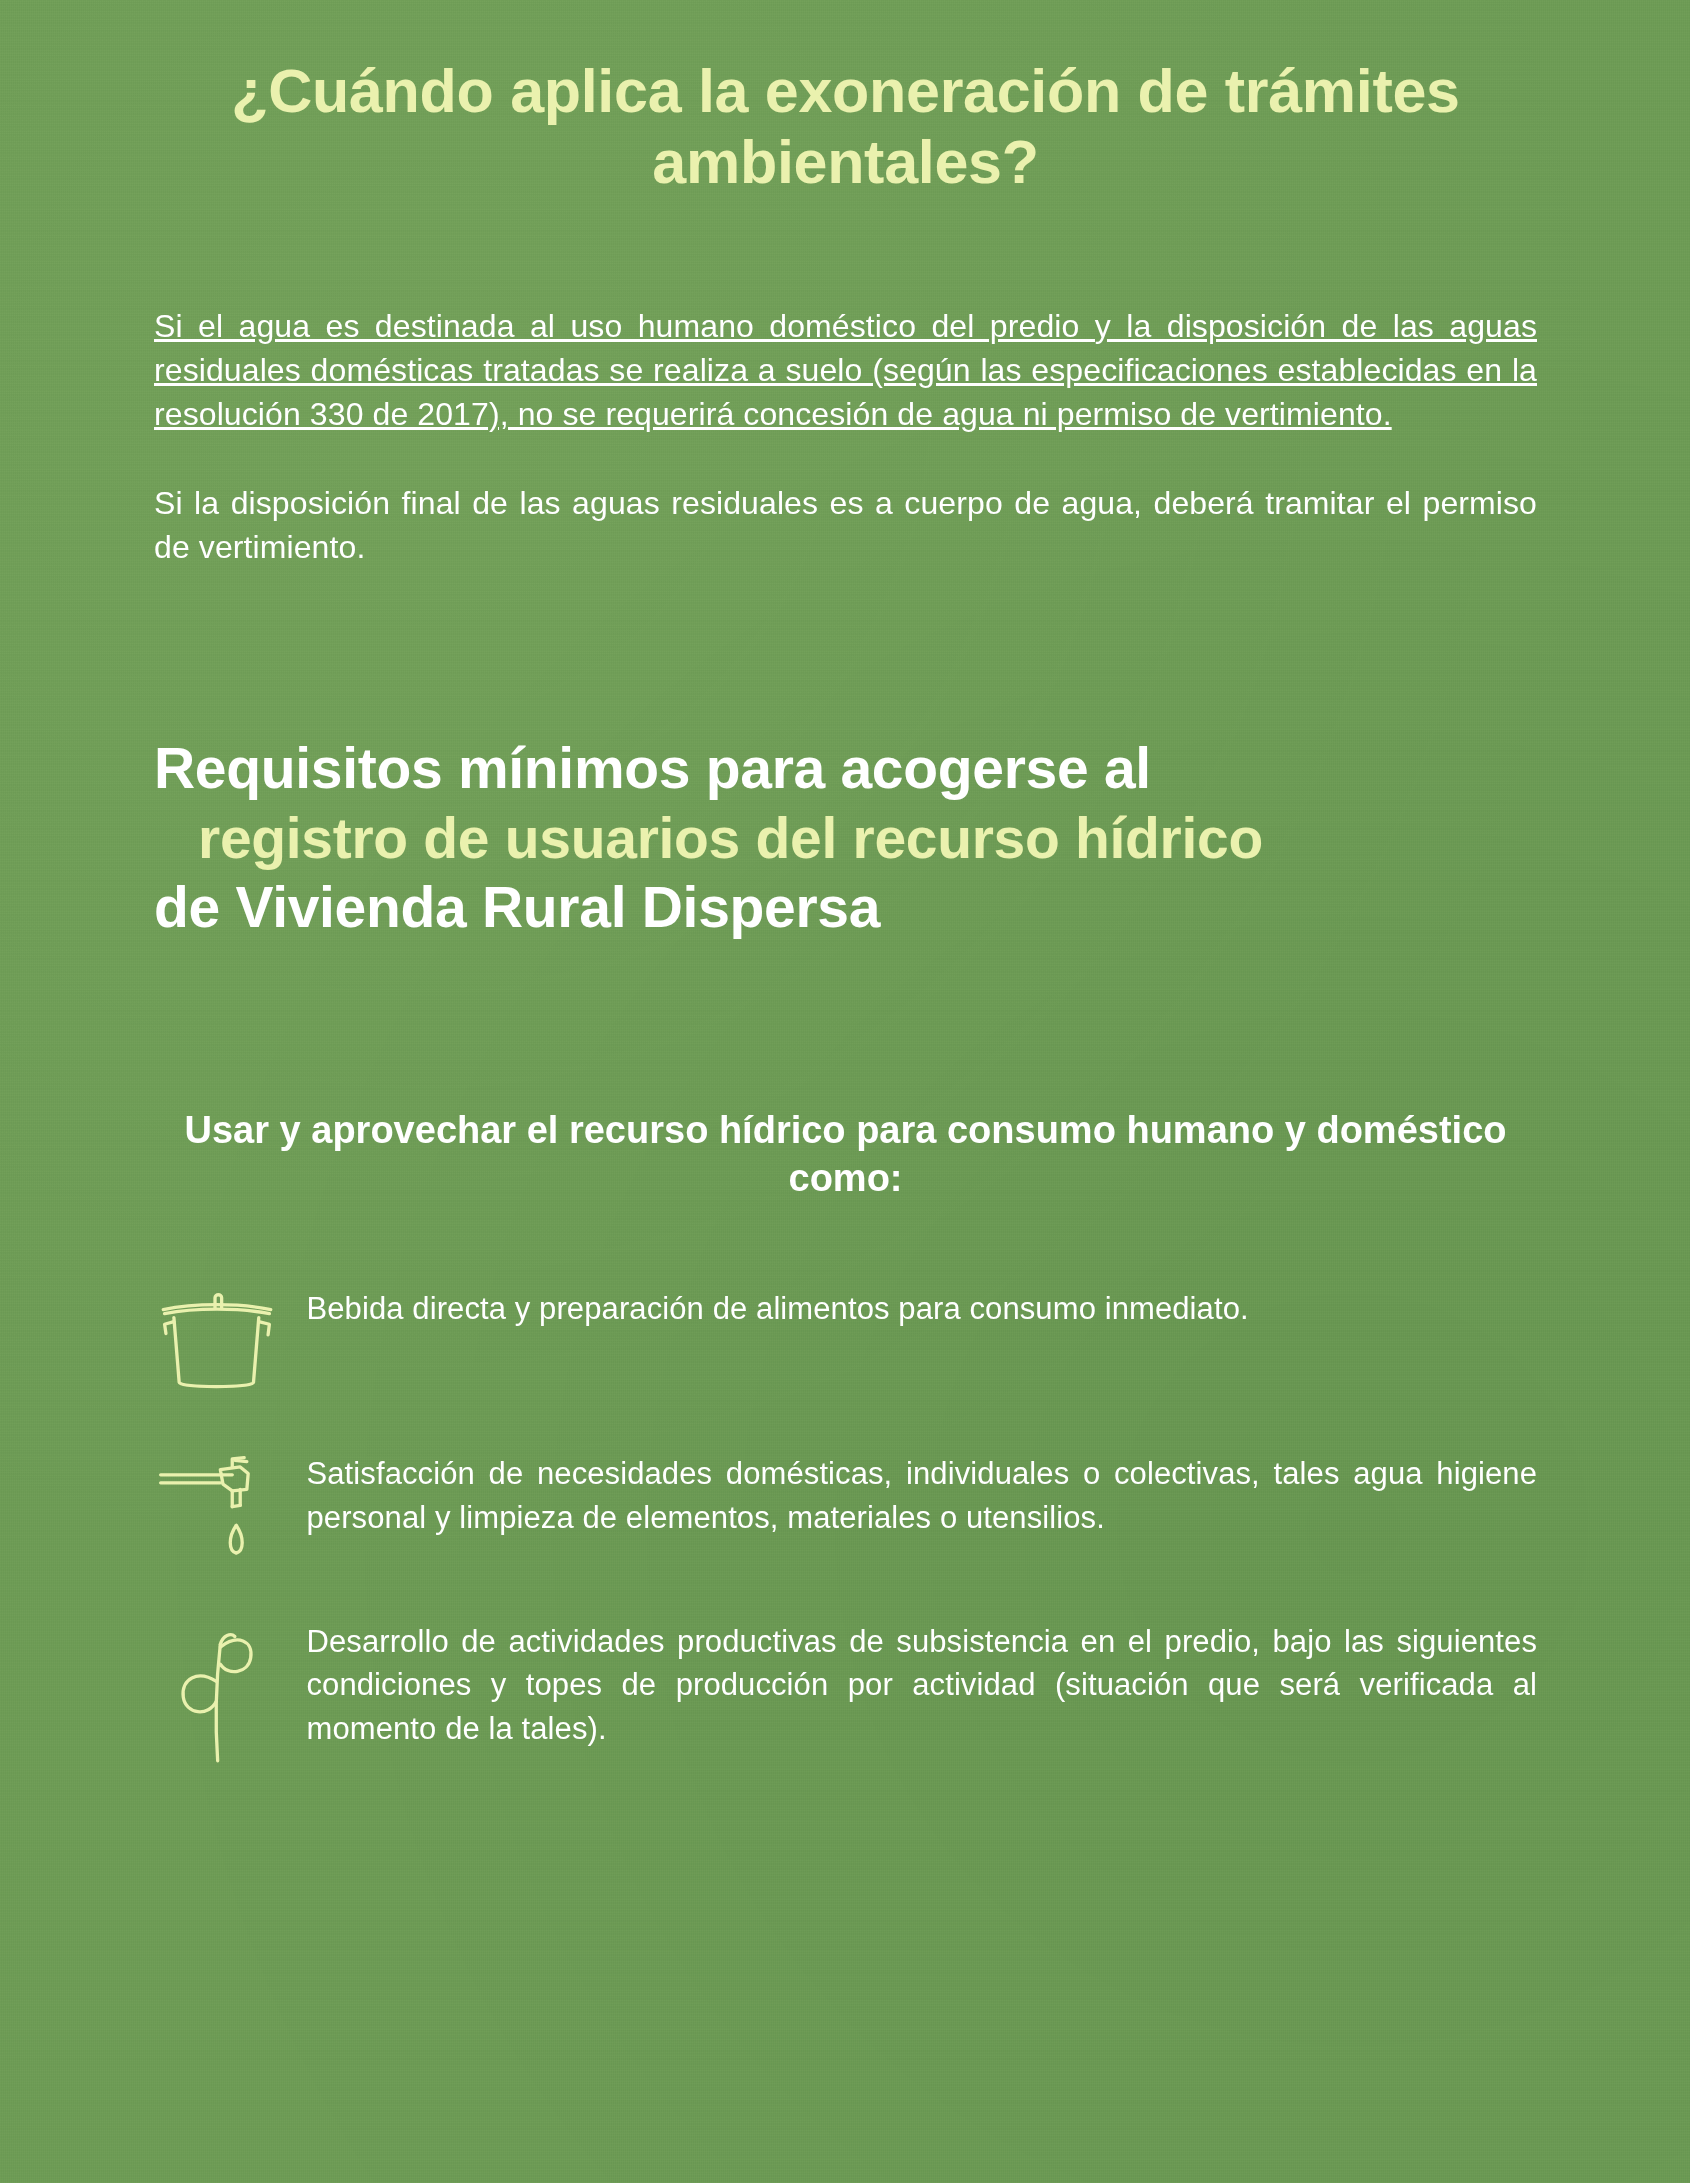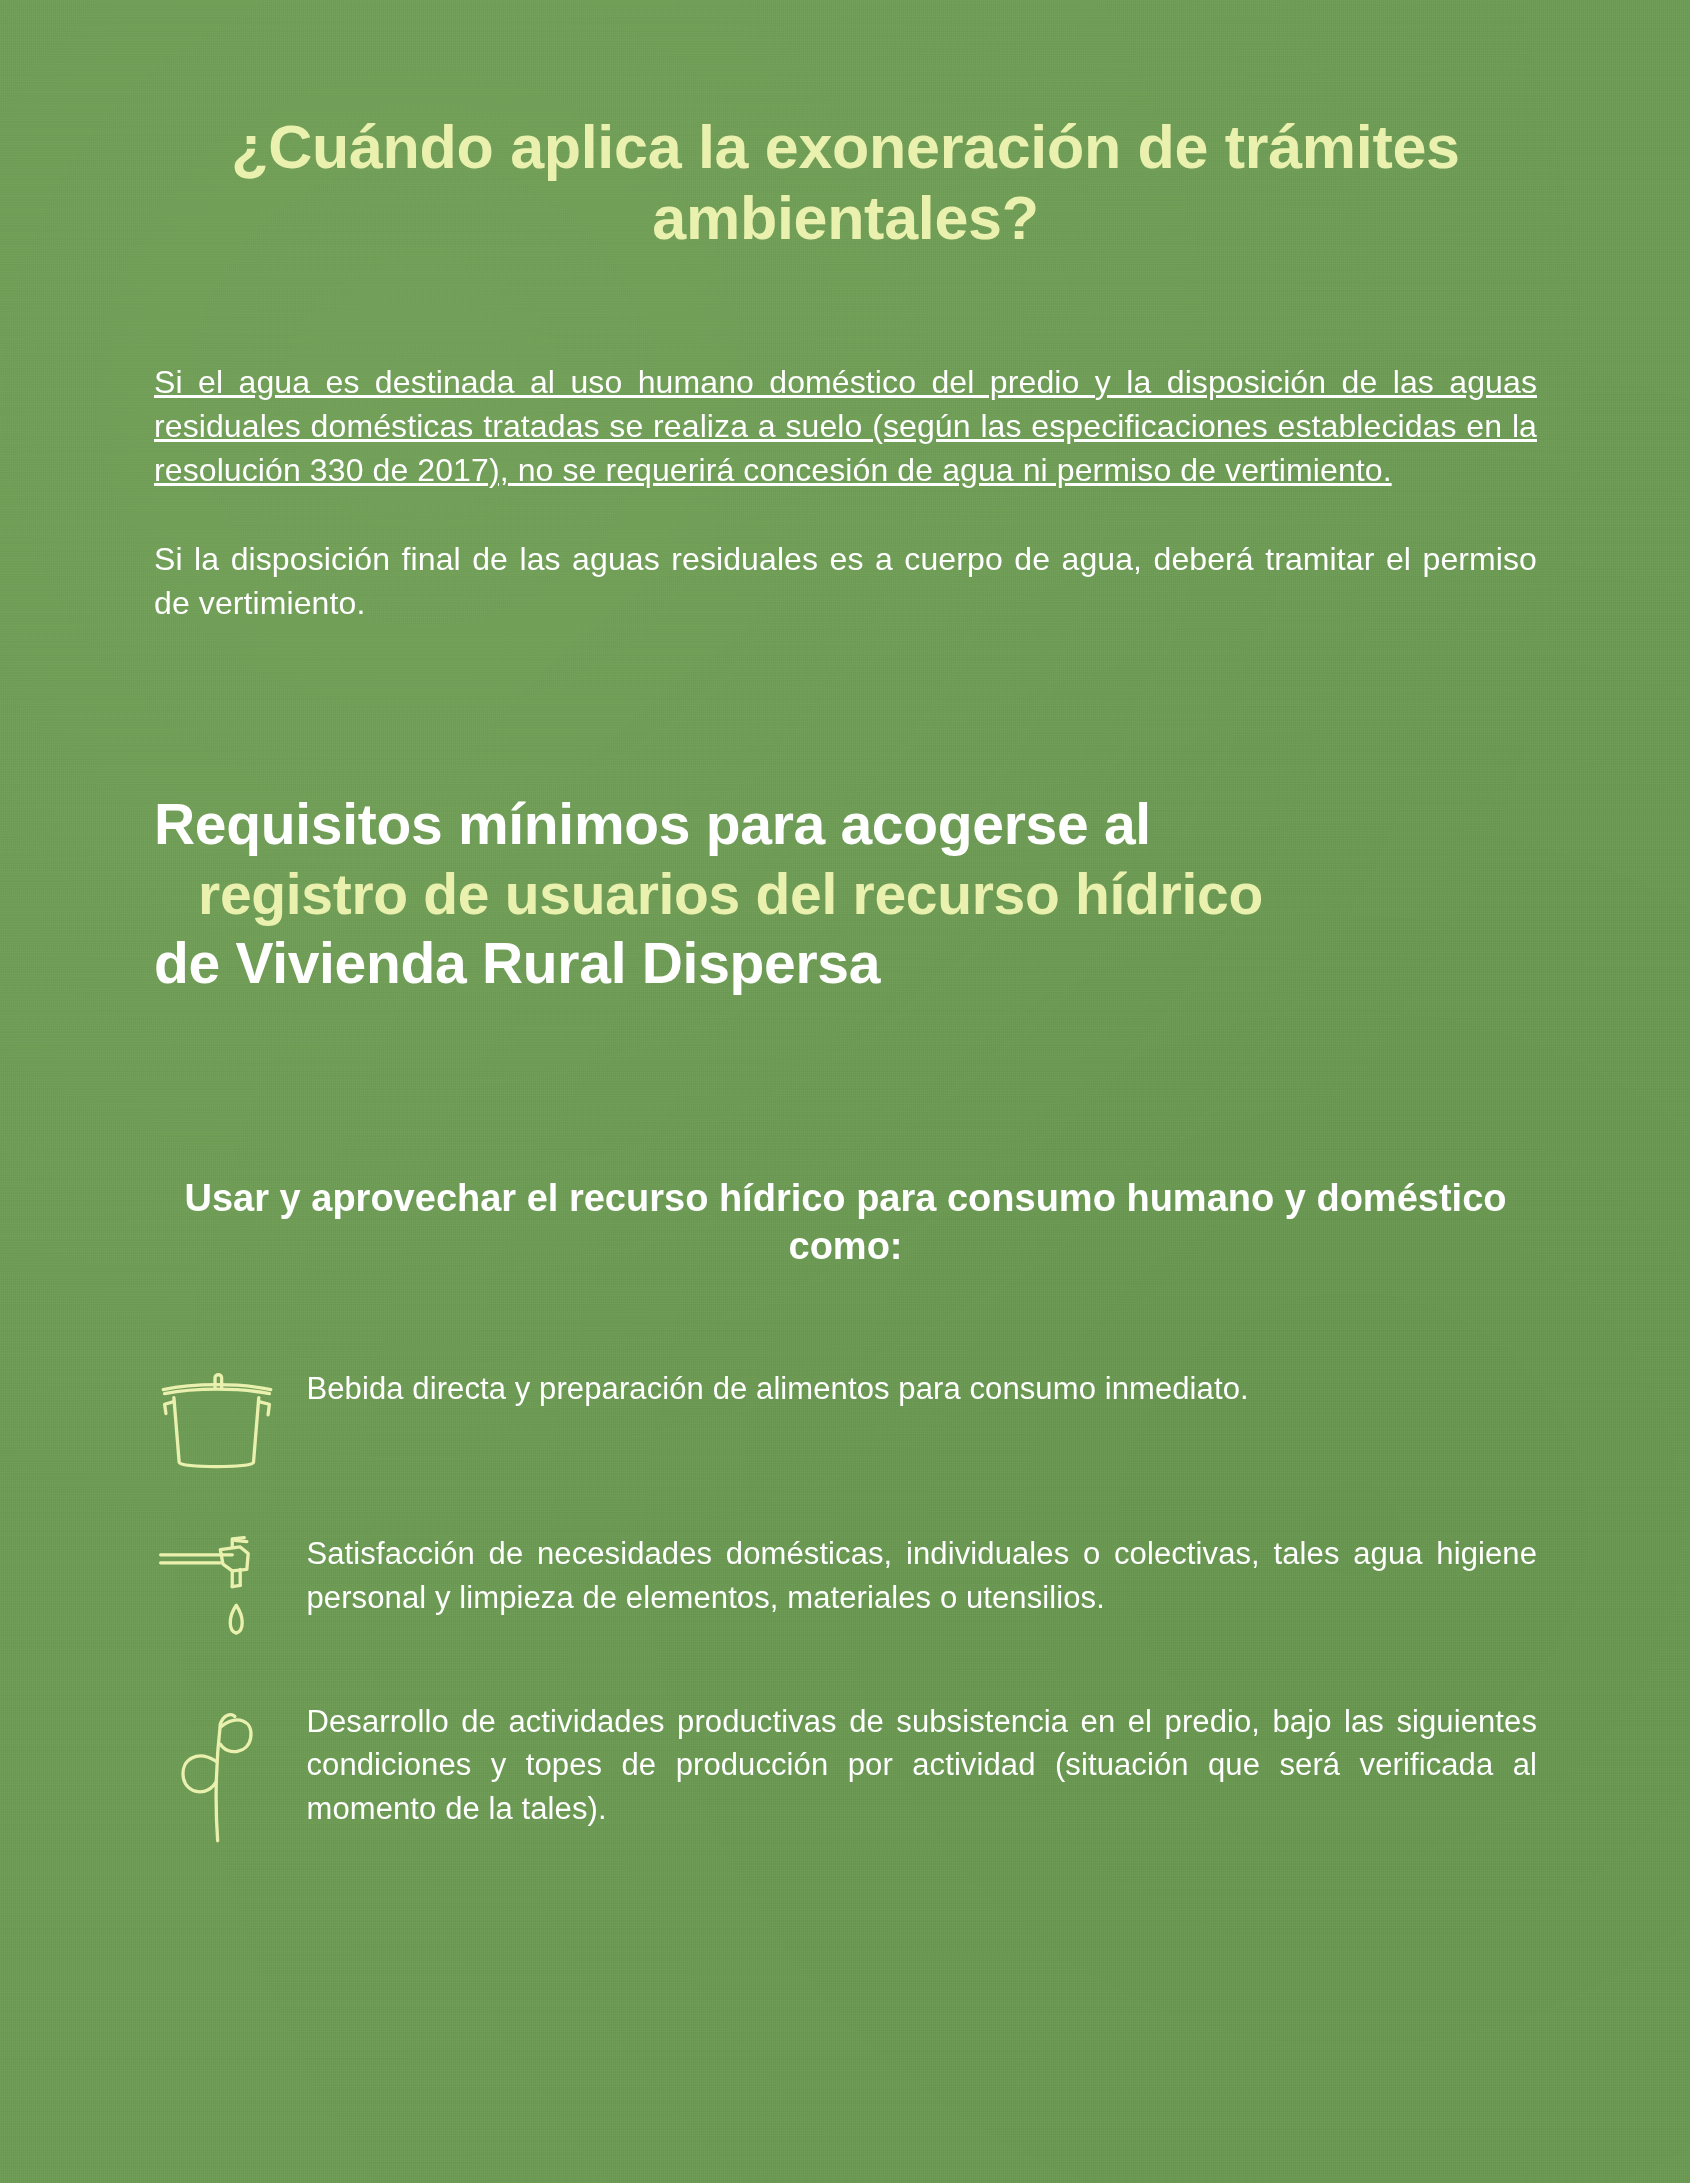--- a/index.html
+++ b/index.html
@@ -37,21 +37,21 @@
   .cream { color: #eaf1ae; margin-left: 44px; }
   .white { color: #ffffff; }
 
   h1.section-title {
     font-size: 61px;
     line-height: 1.16;
     font-weight: 700;
     text-align: center;
     letter-spacing: -0.3px;
     margin: 0;
-    padding-top: 112px;
+    padding-top: 56px;
   }
 
   p.body-text {
     font-size: 32px;
     line-height: 1.38;
     font-weight: 400;
     text-align: justify;
     text-justify: inter-word;
     margin: 0;
     letter-spacing: 0.1px;
@@ -67,21 +67,21 @@
     margin: 0;
     padding-top: 165px;
     letter-spacing: -0.3px;
   }
 
   h3.subhead {
     font-size: 38px;
     line-height: 1.26;
     font-weight: 700;
     text-align: center;
-    margin: 12px;
+    margin: 0;
     padding-top: 164px;
     letter-spacing: 0px;
   }
 
   ul.uses {
     list-style: none;
     margin: 0;
     padding: 78px 0 0 0;
   }
   ul.uses > li {

